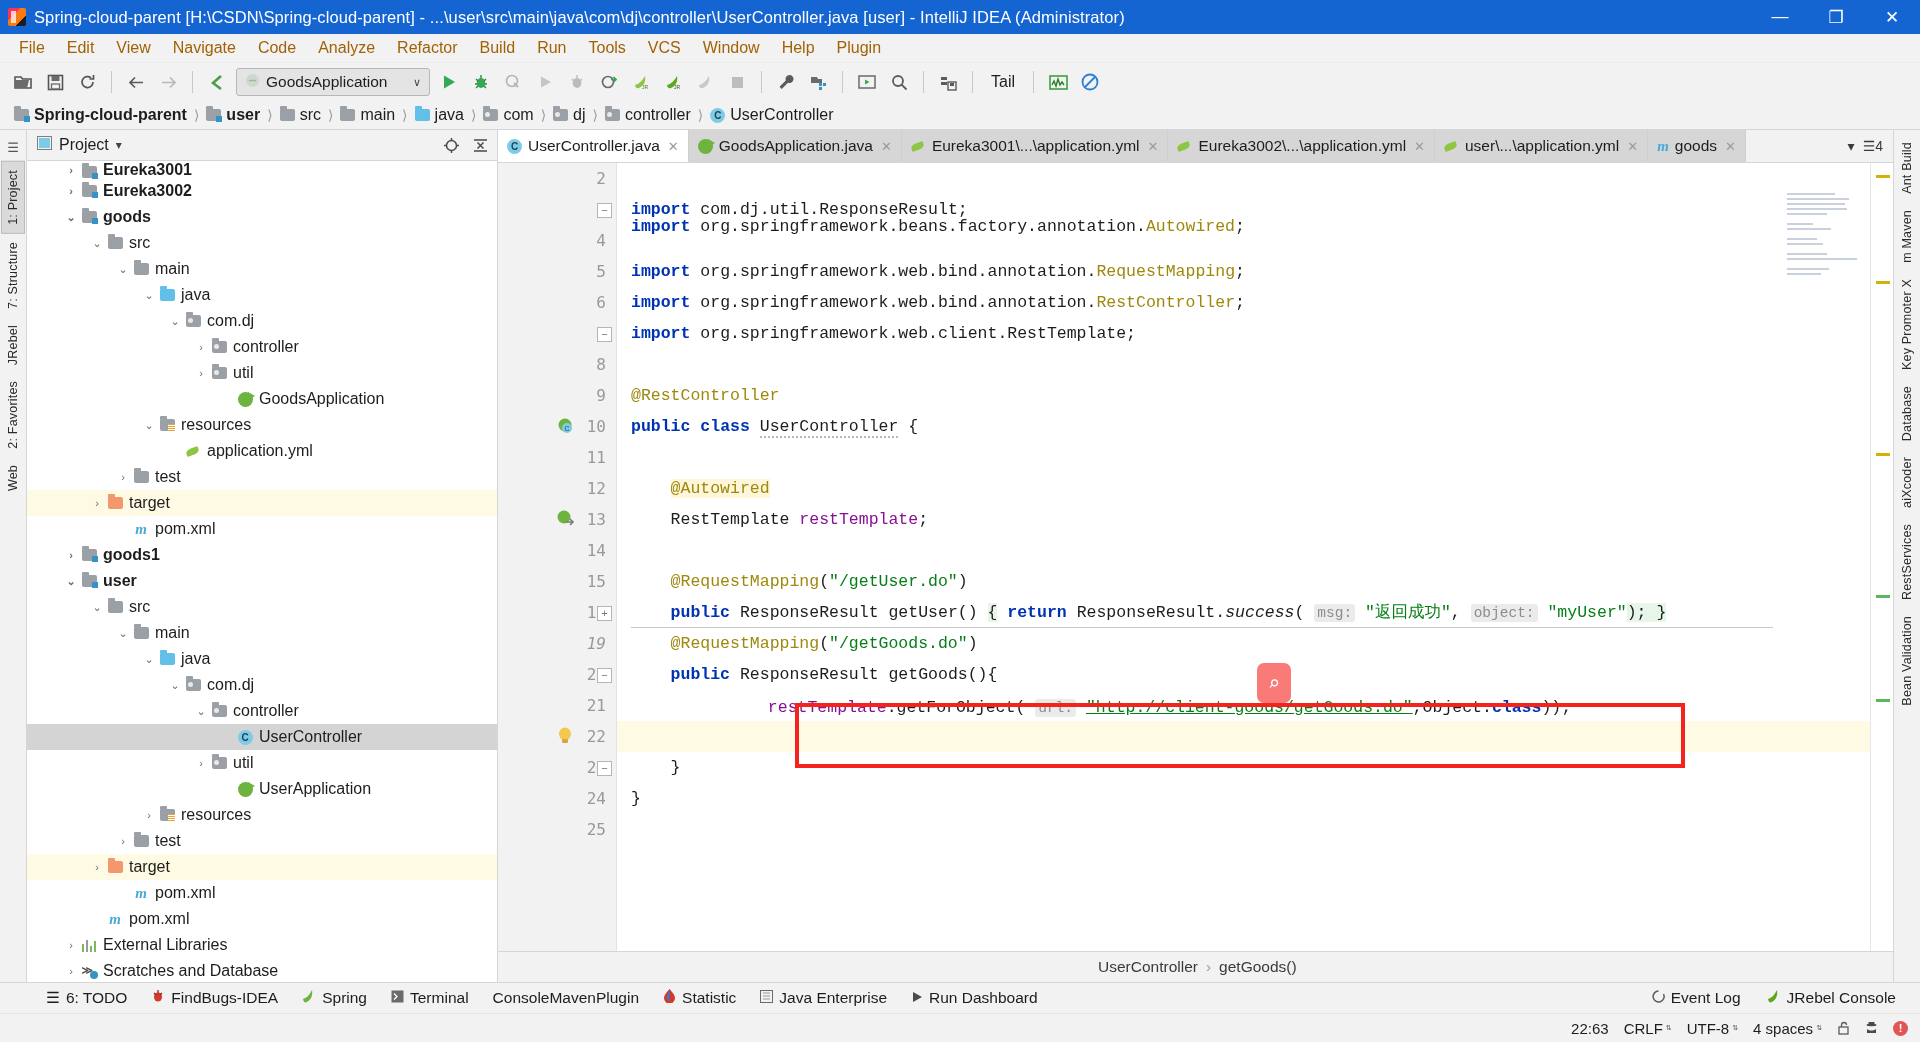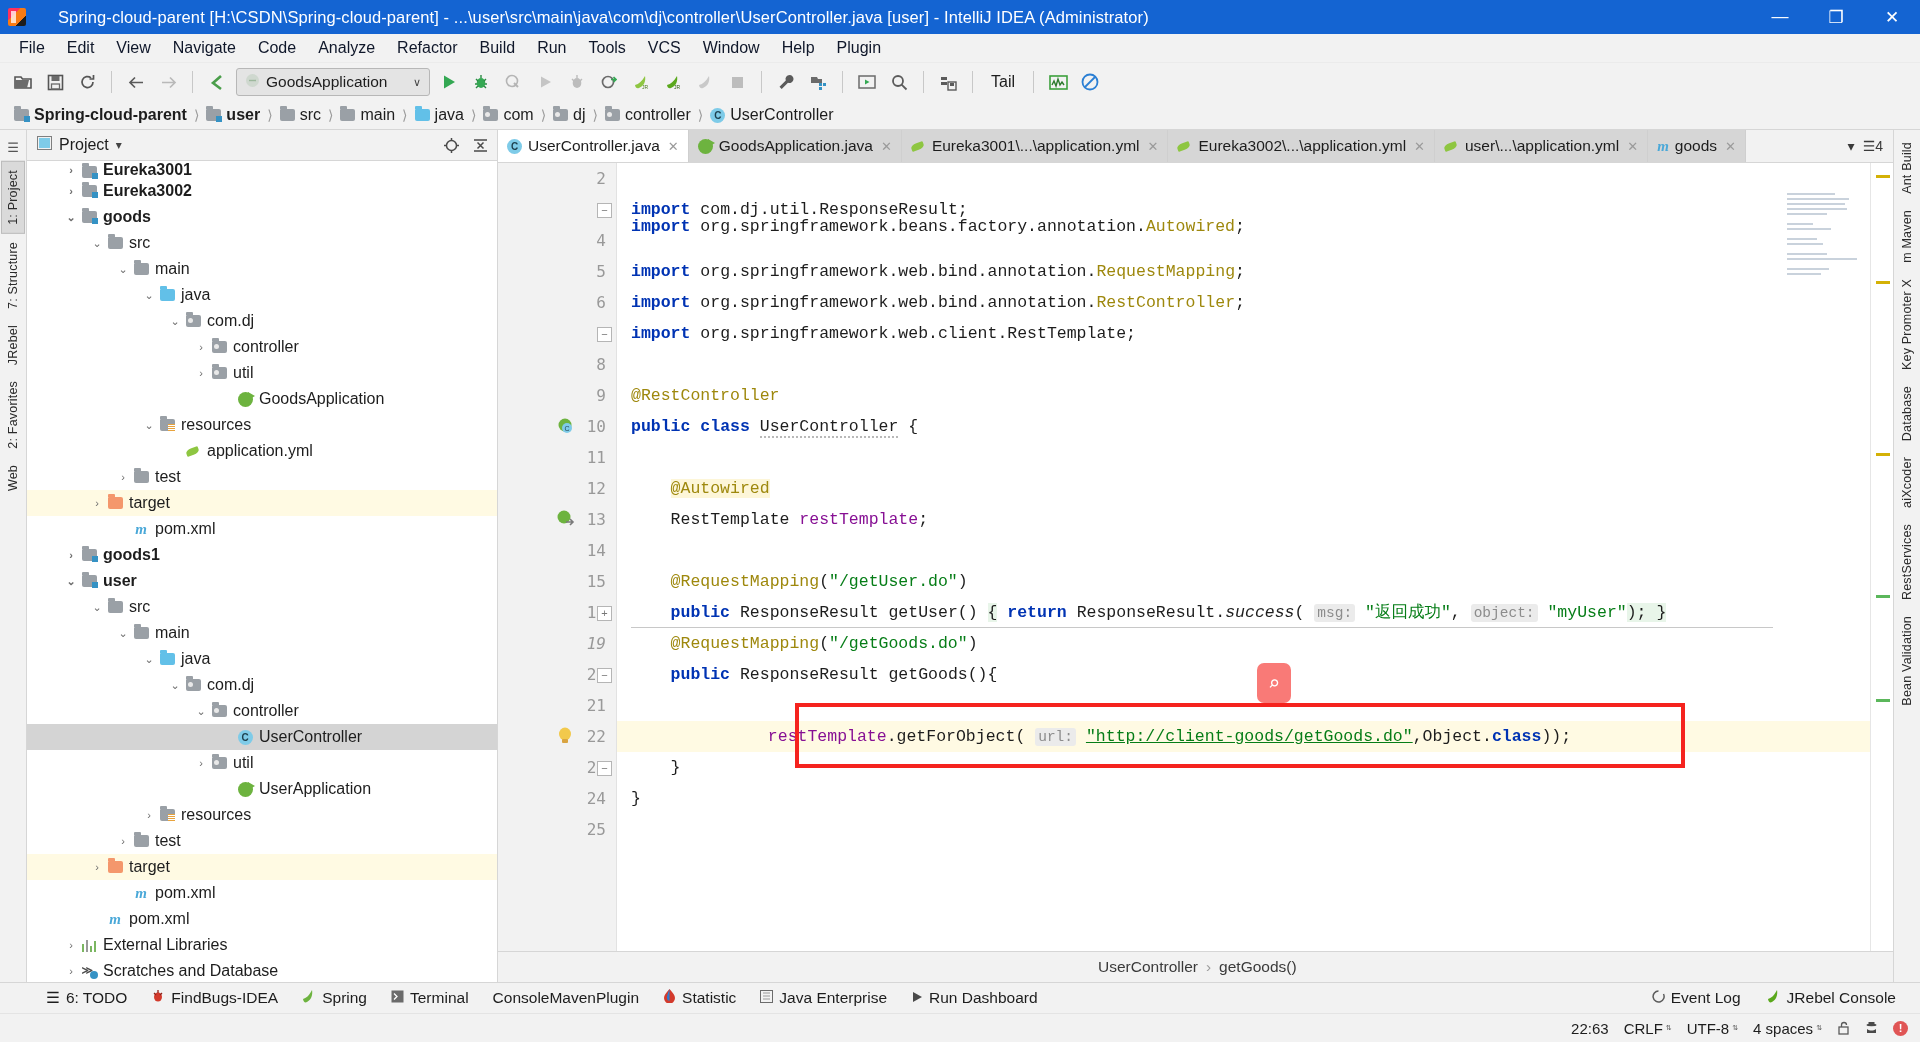--- a/index.html
+++ b/index.html
@@ -15,30 +15,30 @@
   .titlebar{
     height:34px;background:#1464d2;color:#ffffff;display:flex;align-items:center;
     flex:0 0 34px;position:relative;
   }
   .titlebar .tb-icon{
     width:18px;height:18px;margin-left:8px;margin-right:8px;flex:0 0 18px;
     background:linear-gradient(135deg,#fe315d 0 35%,#f97a12 35% 70%,#1d1d1d 70%);
     border-radius:2px;position:relative;
   }
   .titlebar .tb-icon:after{content:"";position:absolute;left:3px;top:3px;width:5px;height:12px;background:#fff;opacity:.75;}
-  .titlebar .tb-title{font-size:16.5px;white-space:nowrap;letter-spacing:.1px;margin-left:24px;}
+  .titlebar .tb-title{font-size:16.5px;white-space:nowrap;letter-spacing:.1px;}
   .win-btns{position:absolute;right:0;top:0;height:34px;display:flex;}
   .win-btn{width:56px;height:34px;display:flex;align-items:center;justify-content:center;color:#fff;font-size:17px;}
 
   
   .menubar{
     height:28px;flex:0 0 28px;background:#f2f2f2;display:flex;align-items:center;
     padding-left:8px;border-bottom:1px solid #ebebeb;
   }
-  .menu-item{padding:3px 11px;font-size:16px;color:#0f172a;white-space:nowrap;cursor:default;}
+  .menu-item{padding:3px 11px;font-size:16px;color:#a16207;white-space:nowrap;cursor:default;}
 
   
   .toolbar{
     height:38px;flex:0 0 38px;background:#f2f2f2;display:flex;align-items:center;
     padding-left:8px;gap:2px;
   }
   .tb-btn{width:30px;height:28px;display:flex;align-items:center;justify-content:center;border-radius:3px;}
   .tb-sep{width:1px;height:22px;background:#c8c8c8;margin:0 7px;}
   .runconf{
     height:26px;min-width:176px;display:flex;align-items:center;gap:6px;padding:0 8px;
@@ -799,21 +799,21 @@
           <div class="cl" style="top:248px;"><span class="kw">public</span> <span class="kw">class</span> <span style="border-bottom:2px dotted #b9b9b9;">UserController</span> <span>{</span></div>
 
           <div class="cl" style="top:310px;">    <span class="ann warnbg">@Autowired</span></div>
           <div class="cl" style="top:341px;">    <span>RestTemplate</span> <span class="fld">restTemplate</span><span>;</span></div>
 
           <div class="cl" style="top:403px;">    <span class="ann">@RequestMapping</span><span>(</span><span class="str">"/getUser.do"</span><span>)</span></div>
           <div class="cl" style="top:434px;">    <span class="kw">public</span> <span>ResponseResult</span> <span>getUser</span><span>()</span> <span class="chip">{</span> <span class="kw">return</span> <span>ResponseResult.</span><span class="stat">success</span>( <span class="hint">msg:</span> <span class="str">"返回成功"</span><span>,</span> <span class="hint">object:</span> <span class="str">"myUser"</span><span class="chip">); }</span></div>
 
           <div class="cl" style="top:465px;">    <span class="ann">@RequestMapping</span><span>(</span><span class="str">"/getGoods.do"</span><span>)</span></div>
           <div class="cl" style="top:496px;">    <span class="kw">public</span> <span>ResponseResult</span> <span>getGoods</span><span>(){</span></div>
-          <div class="cl" style="top:558px;padding-left:32px;">            <span class="fld">restTemplate</span><span>.</span><span>getForObject</span><span>(</span> <span class="hint">url:</span> <span class="urlstr">"http://client-goods/getGoods.do"</span><span>,</span><span>Object.</span><span class="kw">class</span><span>));</span></div>
+          <div class="cl" style="top:529px;padding-left:32px;">            <span class="fld">restTemplate</span><span>.</span><span>getForObject</span><span>(</span> <span class="hint">url:</span> <span class="urlstr">"http://client-goods/getGoods.do"</span><span>,</span><span>Object.</span><span class="kw">class</span><span>));</span></div>
           <div class="cl" style="top:589px;">    <span>}</span></div>
           <div class="cl" style="top:620px;"><span>}</span></div>
 
           <div style="position:absolute;left:14px;right:120px;top:464px;height:1px;background:#c8c8c8;"></div>
 
           <div class="redbox" style="left:178px;top:540px;width:890px;height:65px;"></div>
           <div class="magnifier-holder" style="position:absolute;left:640px;top:500px;">
             <div class="magnify">⌕</div>
           </div>
 

